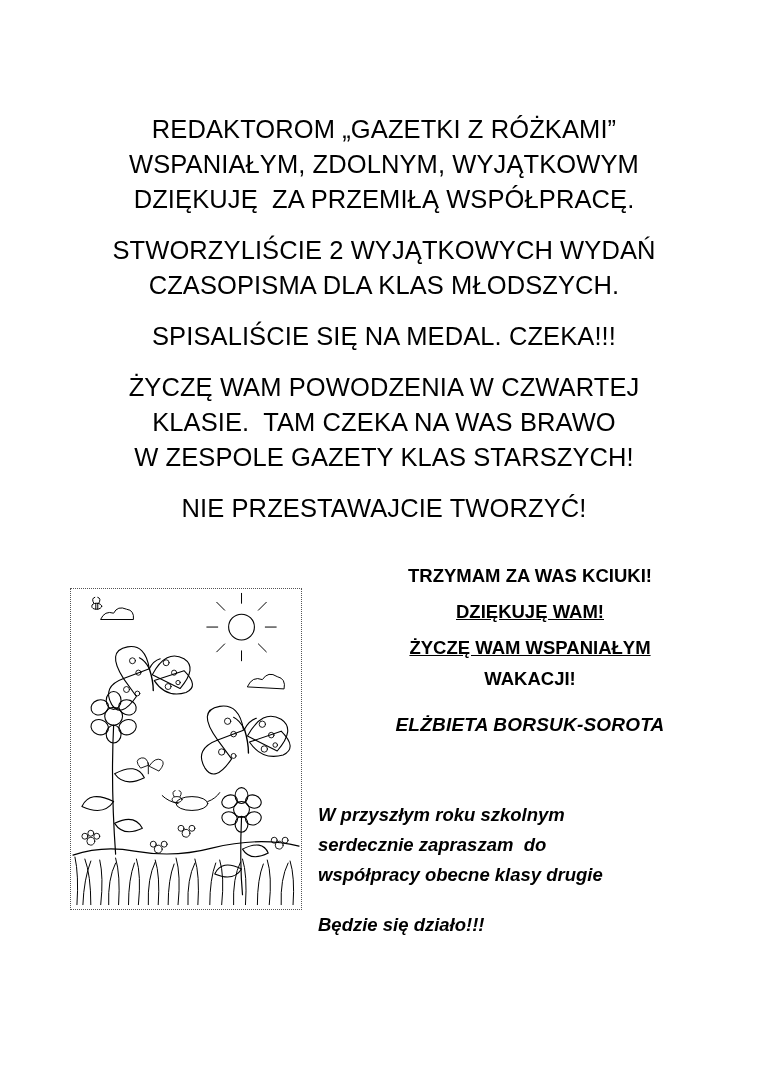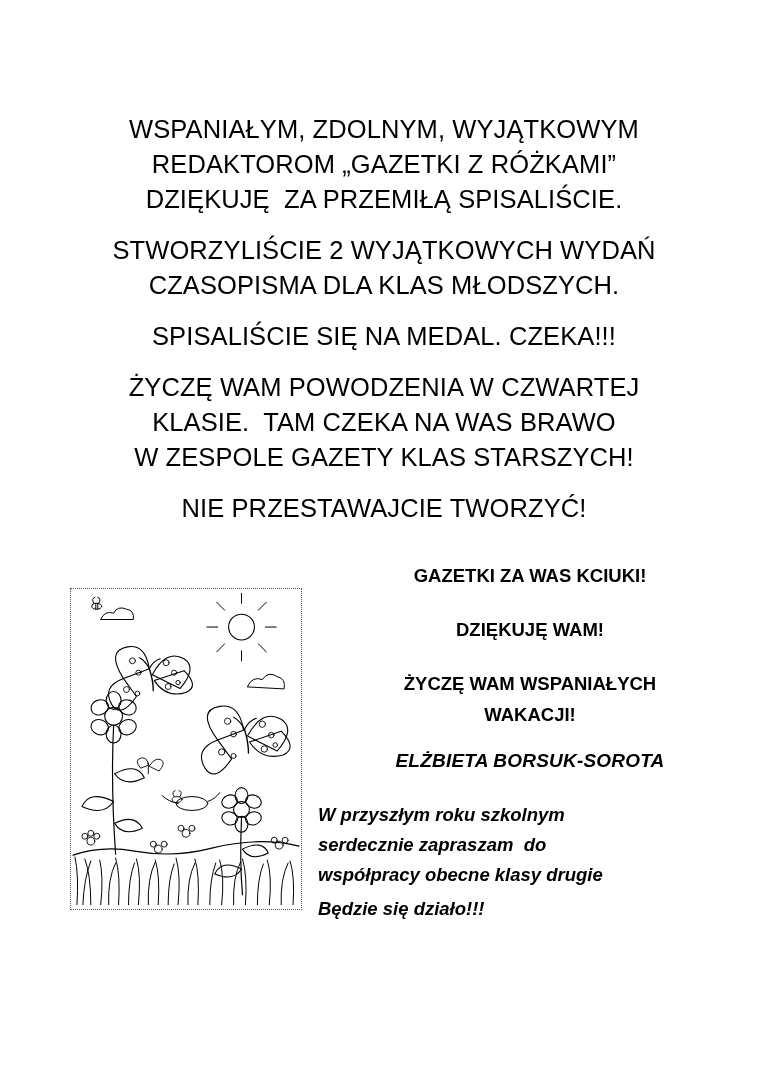--- a/index.html
+++ b/index.html
@@ -53,21 +53,22 @@
     width: 400px;
     text-align: center;
   }
   .bold-line {
     font-size: 18.5px;
     font-weight: bold;
     line-height: 31px;
     white-space: pre;
   }
   .bold-line.gap {
-    margin-top: 23px;
+    margin-top: 5px;
+    text-decoration: underline;
   }
   .signature {
     margin-top: 20px;
     font-size: 19px;
     font-weight: bold;
     font-style: italic;
     letter-spacing: 0.2px;
   }
 
   
@@ -79,21 +80,21 @@
     text-align: left;
   }
   .closing-line {
     font-size: 18.5px;
     font-weight: bold;
     font-style: italic;
     line-height: 30px;
     white-space: pre;
   }
   .closing-last {
-    margin-top: 8px;
+    margin-top: 24px;
     font-size: 18.5px;
     font-weight: bold;
     font-style: italic;
   }
 
   
   .illustration {
     position: absolute;
     left: 70px;
     top: 588px;
@@ -110,23 +111,23 @@
   }
 </style>
 </head>
 <body>
 
 <div class="page">
 
   <div class="headline-block">
 
     <div class="para">
+      <span class="line">REDAKTOROM „GAZETKI Z RÓŻKAMI”</span>
       <span class="line">WSPANIAŁYM, ZDOLNYM, WYJĄTKOWYM</span>
-      <span class="line">REDAKTOROM „GAZETKI Z RÓŻKAMI”</span>
-      <span class="line">DZIĘKUJĘ  ZA PRZEMIŁĄ SPISALIŚCIE.</span>
+      <span class="line">DZIĘKUJĘ  ZA PRZEMIŁĄ WSPÓŁPRACĘ.</span>
     </div>
 
     <div class="para">
       <span class="line">STWORZYLIŚCIE 2 WYJĄTKOWYCH WYDAŃ</span>
       <span class="line">CZASOPISMA DLA KLAS MŁODSZYCH.</span>
     </div>
 
     <div class="para">
       <span class="line">SPISALIŚCIE SIĘ NA MEDAL. CZEKA!!!</span>
     </div>
@@ -302,23 +303,23 @@
       <g stroke-width="1">
         <ellipse cx="122" cy="216" rx="16" ry="7"></ellipse>
         <path d="M108 216 q-10 -2 -16 -8"></path>
         <path d="M138 214 q8 -3 12 -9"></path>
       </g>
 
     </svg>
   </div>
 
   <div class="right-block">
-    <div class="bold-line">GAZETKI ZA WAS KCIUKI!</div>
+    <div class="bold-line">TRZYMAM ZA WAS KCIUKI!</div>
     <div class="bold-line gap">DZIĘKUJĘ WAM!</div>
-    <div class="bold-line gap">ŻYCZĘ WAM WSPANIAŁYCH</div>
+    <div class="bold-line gap">ŻYCZĘ WAM WSPANIAŁYM</div>
     <div class="bold-line">WAKACJI!</div>
     <div class="signature">ELŻBIETA BORSUK-SOROTA</div>
   </div>
 
   <div class="closing-block">
     <div class="closing-line">W przyszłym roku szkolnym</div>
     <div class="closing-line">serdecznie zapraszam  do</div>
     <div class="closing-line">współpracy obecne klasy drugie</div>
     <div class="closing-last">Będzie się działo!!!</div>
   </div>

